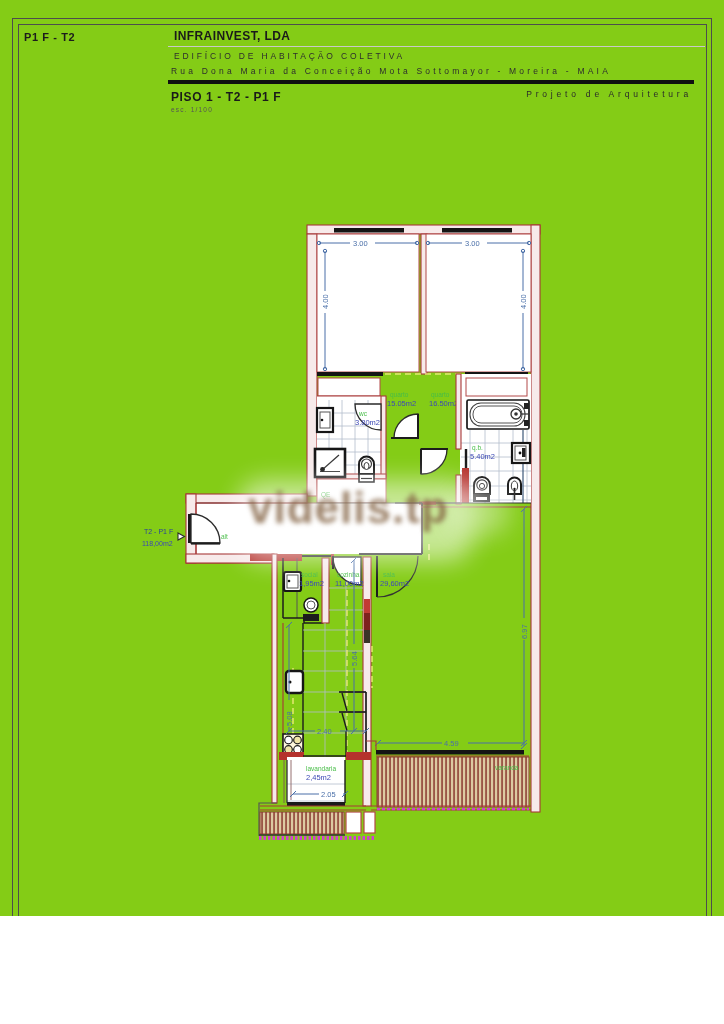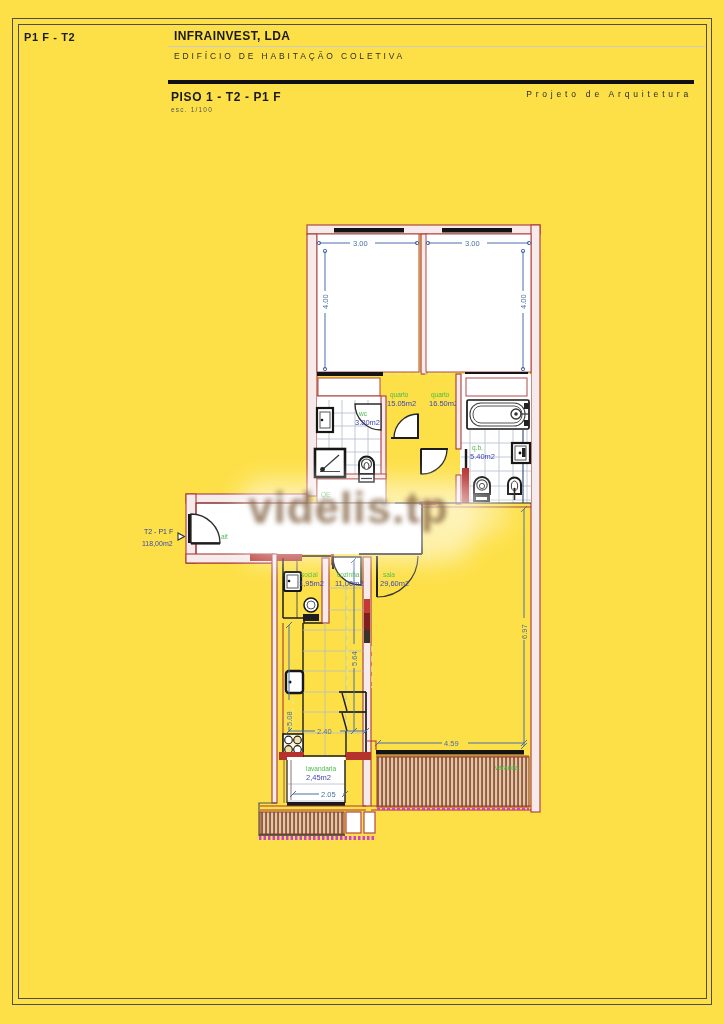--- a/index.html
+++ b/index.html
@@ -1,16 +1,16 @@
 <!DOCTYPE html>
 <html><head>
 <meta charset="utf-8">
 <style>
 html,body{margin:0;padding:0;background:#ffffff;}
-.page{position:relative;width:724px;height:1024px;background:#fde047;overflow:hidden;font-family:"Liberation Sans",sans-serif;}
+.page{position:relative;width:724px;height:916px;background:#84cc16;overflow:hidden;font-family:"Liberation Sans",sans-serif;}
 .abs{position:absolute;}
 .outerframe{left:12px;top:18px;width:698px;height:985px;border:1px solid #4d4d4d;}
 .innerframe{left:18px;top:24px;width:687px;height:973px;border:1px solid #4d4d4d;}
 .t1{font-size:11px;font-weight:bold;color:#1c1c1c;letter-spacing:.6px;}
 .t2{font-size:12px;font-weight:bold;color:#1a1a1a;letter-spacing:.4px;}
 .t3{font-size:8.5px;color:#2e2e2e;letter-spacing:2.85px;}
 .t4{font-size:8.5px;color:#2e2e2e;letter-spacing:3.2px;}
 .t5{font-size:12px;font-weight:bold;color:#1a1a1a;letter-spacing:.6px;}
 .t6{font-size:8.5px;color:#2a2a2a;letter-spacing:3.8px;text-align:right;}
 .t7{font-size:6.5px;color:#555;letter-spacing:1.2px;}
@@ -20,20 +20,21 @@
 </style>
 </head>
 <body>
 <div class="page">
   <div class="abs outerframe"></div>
   <div class="abs innerframe"></div>
   <div class="abs t1" style="left:24px;top:31px;">P1 F - T2</div>
   <div class="abs t2" style="left:174px;top:29px;">INFRAINVEST, LDA</div>
   <div class="abs" style="left:168px;top:46px;width:537px;height:1px;background:#c9c9c9;"></div>
   <div class="abs t3" style="left:174px;top:51px;">EDIFÍCIO DE HABITAÇÃO COLETIVA</div>
+  <div class="abs t4" style="left:171px;top:66px;">Rua Dona Maria da Conceição Mota Sottomayor - Moreira - MAIA</div>
   <div class="abs bar" style="left:168px;top:80px;width:526px;height:4px;"></div>
   <div class="abs t5" style="left:171px;top:90px;">PISO 1 - T2 - P1 F</div>
   <div class="abs t6" style="right:32px;top:89px;">Projeto de Arquitetura</div>
   <div class="abs t7" style="left:171px;top:106px;">esc. 1/100</div>
 
   <svg class="abs" style="left:0;top:0;filter:blur(0.35px);" width="724" height="1024" viewBox="0 0 724 1024">
     <defs>
       <pattern id="hat" width="4" height="8" patternUnits="userSpaceOnUse">
         <rect width="4" height="8" fill="#dccaa2"></rect>
         <rect x="1.3" width="1.5" height="8" fill="#8a3a30"></rect>

